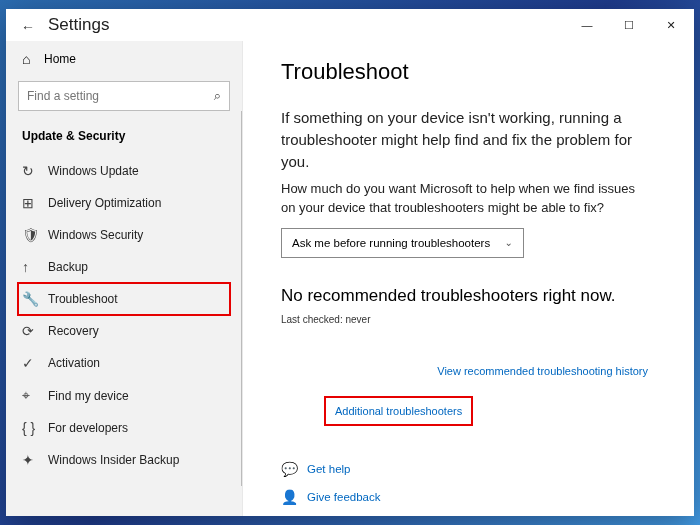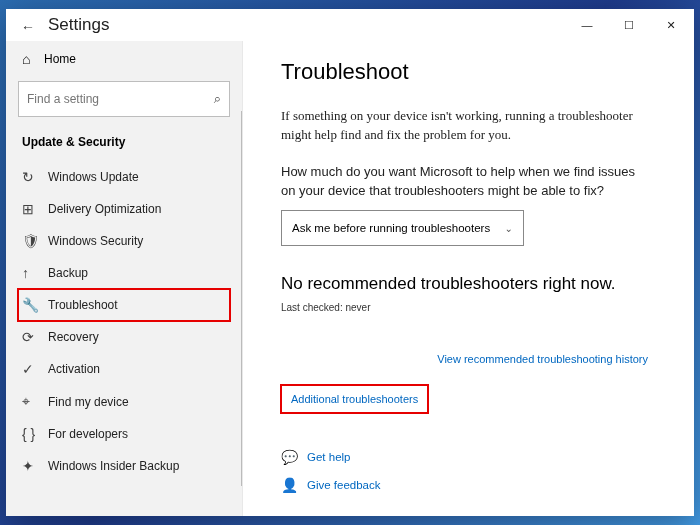--- a/index.html
+++ b/index.html
@@ -7,40 +7,40 @@
   .window { width: 688px; height: 507px; margin: 9px auto 0; background: #fff; box-shadow: 0 8px 30px rgba(0,0,0,0.3); display: flex; flex-direction: column; }
   .titlebar { height: 32px; display: flex; align-items: center; padding: 0 2px; }
   .titlebar .back { width: 40px; text-align: center; font-size: 14px; color: #333; cursor: pointer; }
   .titlebar .title { font-size: 17px; color: #222; }
   .titlebar .spacer { flex: 1; }
   .winbtn { width: 42px; height: 30px; display: flex; align-items: center; justify-content: center; font-size: 11px; color: #222; cursor: pointer; }
   .content { flex: 1; display: flex; overflow: hidden; }
   .sidebar { width: 237px; background: #f2f2f2; border-right: 1px solid #e8e8e8; padding: 4px 12px 10px 12px; overflow-y: auto; display: flex; flex-direction: column; }
   .home { display: flex; align-items: center; padding: 6px 4px 14px 4px; font-size: 12px; cursor: pointer; }
   .home .icon { width: 22px; font-size: 14px; }
-  .search { border: 1px solid #bdbdbd; background: #fff; height: 36px; display: flex; align-items: center; padding: 0 8px; margin-bottom: 18px; }
+  .search { border: 1px solid #bdbdbd; background: #fff; height: 30px; display: flex; align-items: center; padding: 0 8px; margin-bottom: 18px; }
   .search input { flex: 1; border: none; outline: none; font-size: 12px; color: #666; background: transparent; }
   .search .sicon { font-size: 13px; color: #444; }
   .section-title { font-size: 12px; font-weight: 600; padding: 0 4px 12px 4px; }
   .nav { list-style: none; }
   .nav li { display: flex; align-items: center; padding: 8px 4px; font-size: 12px; color: #222; cursor: pointer; position: relative; }
   .nav li .icon { width: 26px; text-align: left; font-size: 14px; color: #444; }
   .main { flex: 1; padding: 18px 46px 20px 38px; overflow-y: auto; }
   .main h1 { font-size: 22px; font-weight: 400; margin-bottom: 22px; }
-  .desc { font-size: 13px; color: #222; line-height: 1.45; margin-bottom: 18px; max-width: 360px; font-family: Liberation Serif, serif; }
+  .desc { font-size: 15px; color: #222; line-height: 1.45; margin-bottom: 8px; max-width: 360px; }
   .question { font-size: 13px; color: #222; line-height: 1.45; margin-bottom: 10px; max-width: 360px; }
-  .dropdown { border: 1px solid #888; height: 36px; width: 243px; display: flex; align-items: center; padding: 0 10px; font-size: 11.5px; justify-content: space-between; cursor: pointer; margin-bottom: 28px; }
+  .dropdown { border: 1px solid #888; height: 30px; width: 243px; display: flex; align-items: center; padding: 0 10px; font-size: 11.5px; justify-content: space-between; cursor: pointer; margin-bottom: 28px; }
   .norec { font-size: 17px; margin-bottom: 8px; }
   .lastcheck { font-size: 10px; color: #333; margin-bottom: 40px; }
   .link { color: #0067c0; font-size: 11px; display: block; margin-bottom: 20px; cursor: pointer; text-align: right; }
   .footlinks { margin-top: 36px; }
   .footlinks .flink { display: flex; align-items: center; font-size: 11.5px; color: #0067c0; margin-bottom: 12px; cursor: pointer; }
   .footlinks .ficon { width: 26px; color: #333; font-size: 14px; }
   .highlight-red { outline: 2px solid #e60000; outline-offset: -1px; }
-  .link-box { padding: 8px 10px; display: inline-block; }
+  .link-box { padding: 8px 10px; display: inline-block; margin-left: 44px; }
   .chev { font-size: 10px; color: #555; }
   .scrollhint { position: absolute; right: 0; top: 70px; bottom: 30px; width: 1px; background: #bbb; }
 </style>
 </head>
 <body>
 
 <div class="window">
   <div class="titlebar">
     <div class="back">←</div>
     <div class="title">Settings</div>

